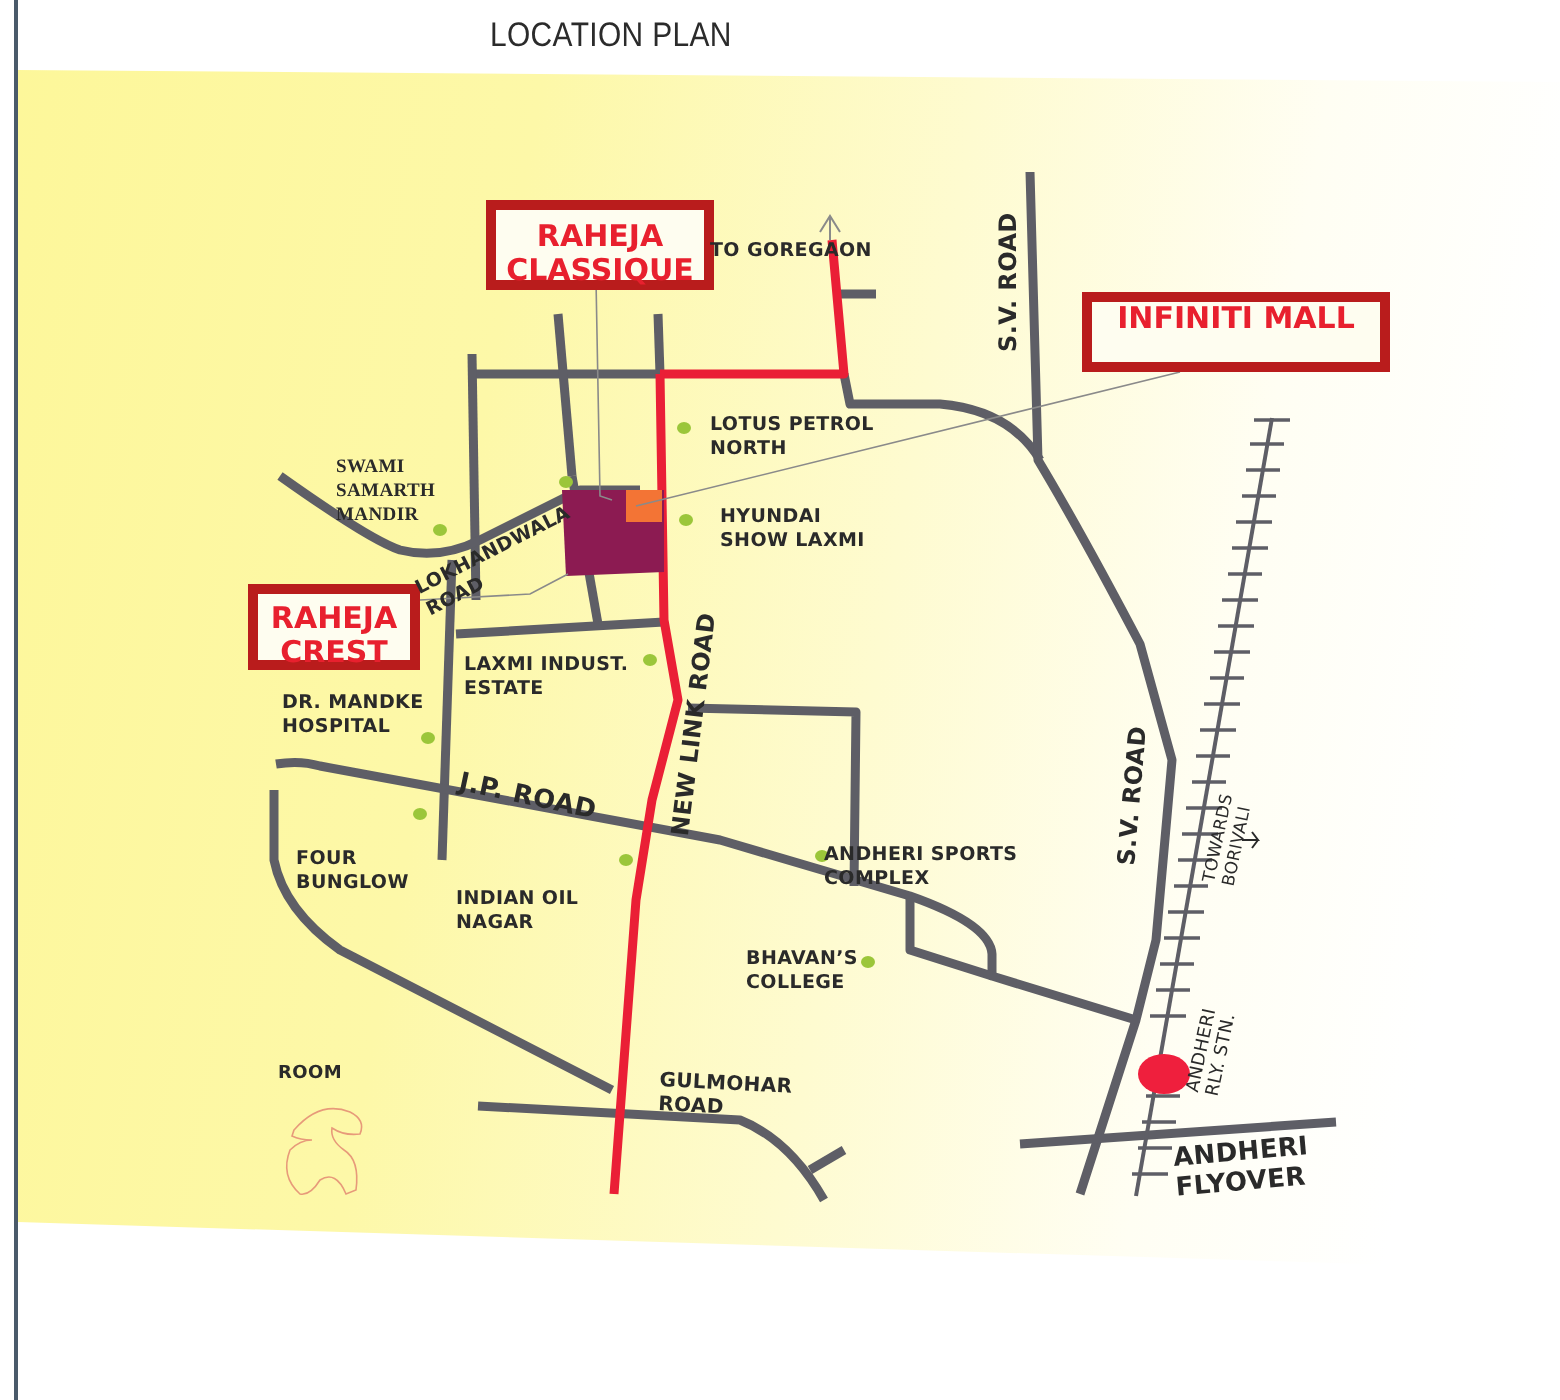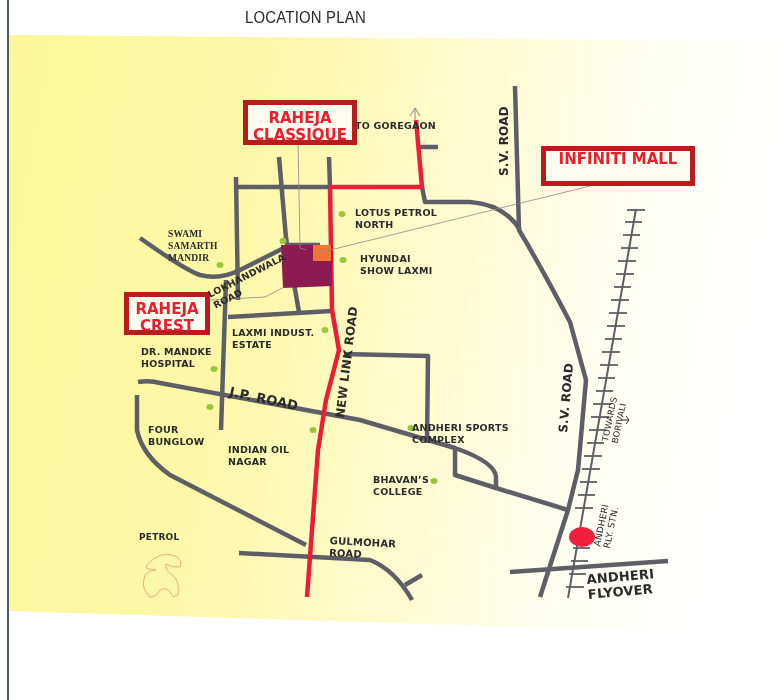--- a/index.html
+++ b/index.html
@@ -163,13 +163,13 @@
 <div class="lbl" style="left:228px;top:444px;">INDIAN OIL
 NAGAR</div>
 <div class="lbl" style="left:412px;top:422px;">ANDHERI SPORTS
 COMPLEX</div>
 <div class="lbl" style="left:357px;top:474px;margin-left:16px;">BHAVAN’S
 COLLEGE</div>
 
 <div class="lbl lbl-thin" style="left:592px;top:545px;transform:rotate(-78deg);transform-origin:left top;font-size:9px;">ANDHERI
 RLY. STN.</div>
 
-<div class="lbl" style="left:139px;top:531px;font-size:9px;">PETROL</div>
+<div class="lbl" style="left:139px;top:531px;font-size:9px;">ROOM</div>
 
 </body></html>

